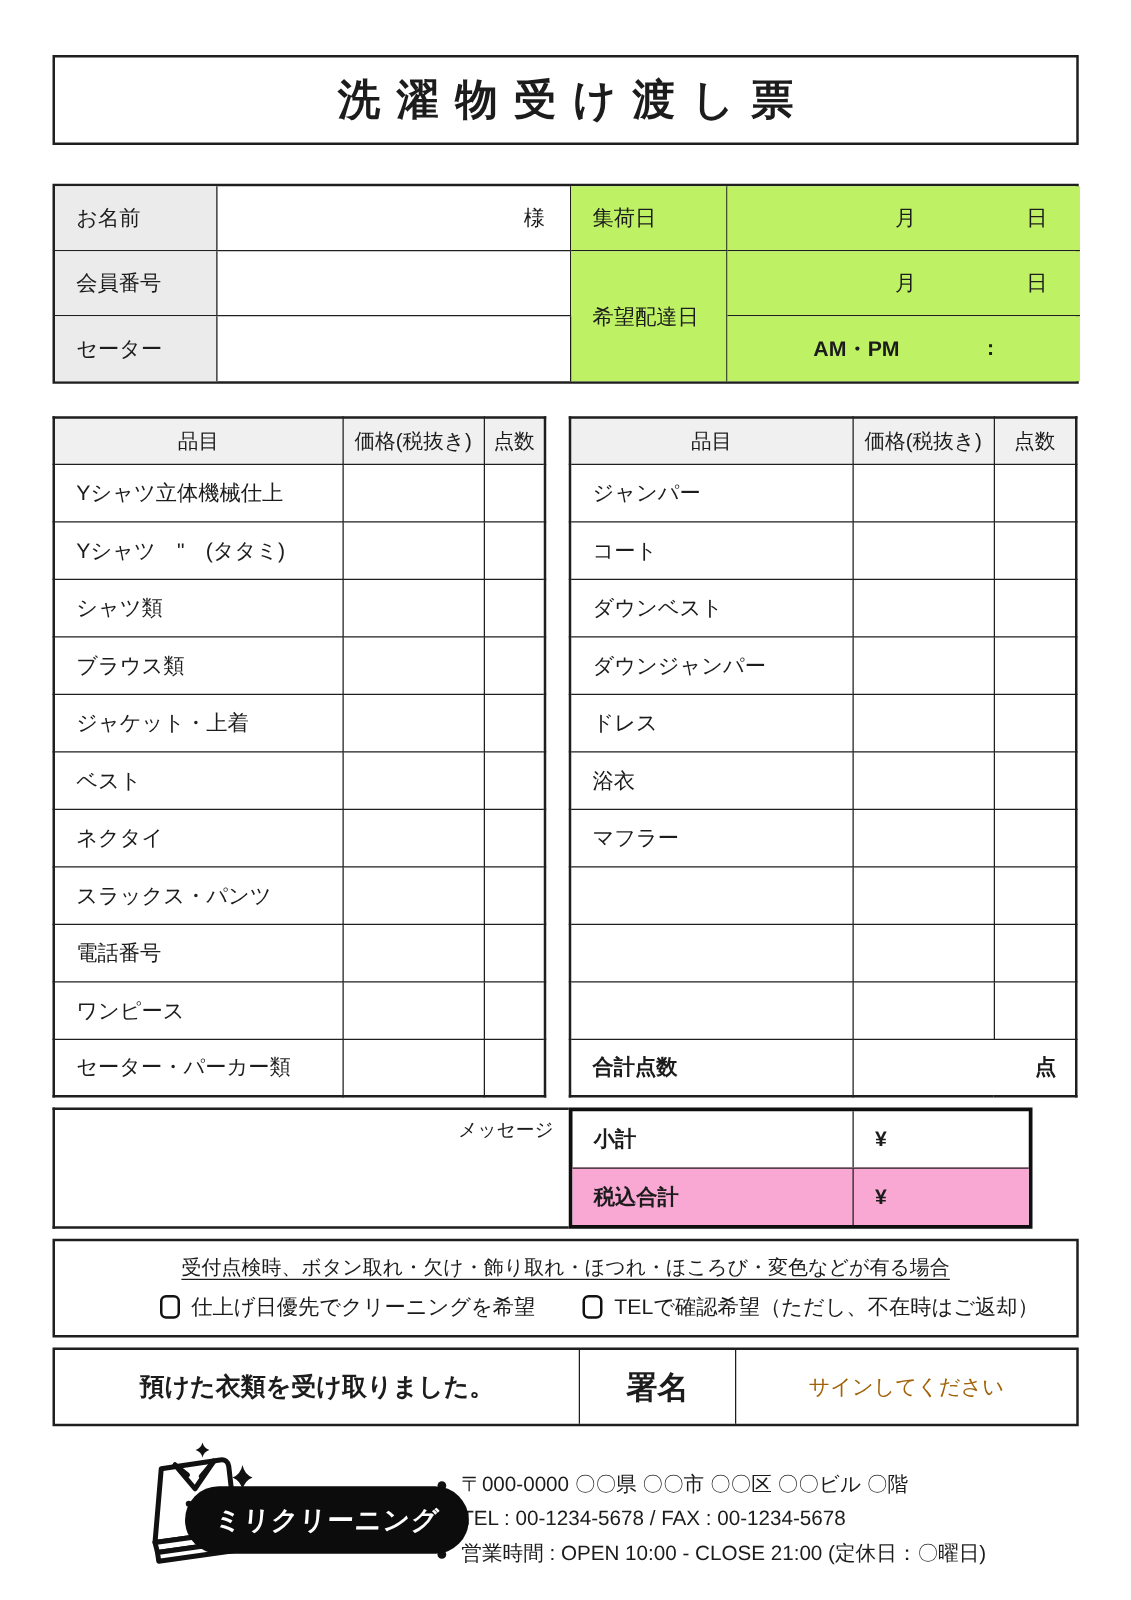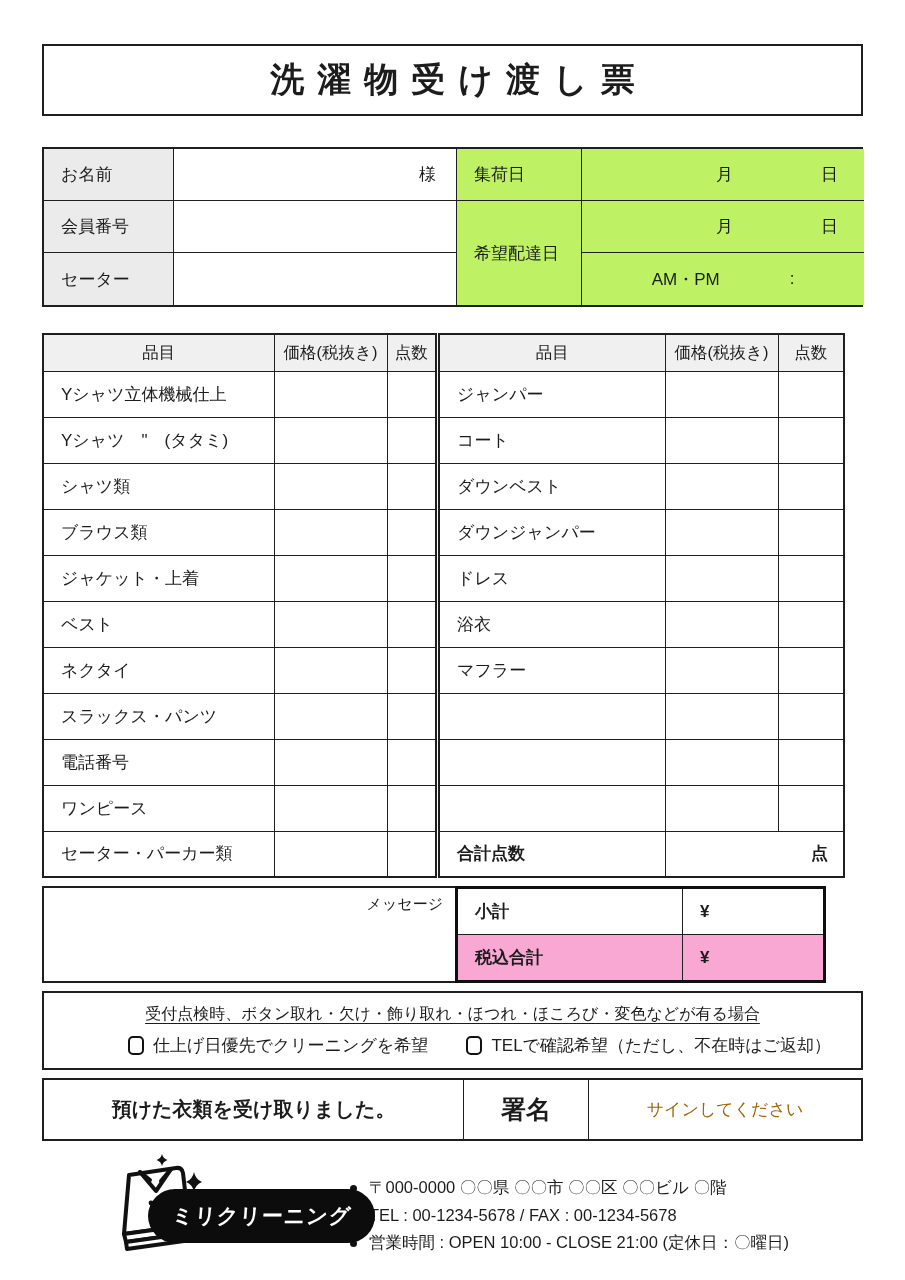--- a/index.html
+++ b/index.html
@@ -27,25 +27,25 @@
     display:grid; grid-template-columns:130px 283px 125px 282px;
     grid-template-rows:52px 52px 52px;
   }
   .cust > div { display:flex; align-items:center; font-size:17px; }
   .cust .lbl { background:#ebebeb; padding-left:17px; }
   .cust .gray { background:#bef264; }
   .cust .br { border-right:1.5px solid #1f1f1f; }
   .cust .bb { border-bottom:1.5px solid #1f1f1f; }
   .cust .val-name { justify-content:flex-end; padding-right:20px; }
   .cust .val-date { justify-content:flex-end; gap:88px; padding-right:26px; }
-  .cust .val-ampm { justify-content:center; gap:70px; }
+  .cust .val-ampm { justify-content:center; gap:70px;font-weight:bold; }
   .cust .rowspan2 { grid-row:span 2; }
 
   
-  .items { margin-top:26px; display:flex; gap:1px; }
+  .items { margin-top:26px; display:flex; gap:18px; }
   table.itemtable { border-collapse:collapse; table-layout:fixed; }
   table.itemtable th, table.itemtable td { border:1.5px solid #1f1f1f; }
   table.itemtable { border:2px solid #1f1f1f; }
   table.itemtable th {
     background:#f0f0f0; height:37px; font-weight:normal;
     font-size:16.5px; text-align:center;
   }
   table.itemtable td { height:46px; font-size:17px; }
   td.item-name { padding-left:17px; }
   tr.total-row td { font-weight:bold; }

